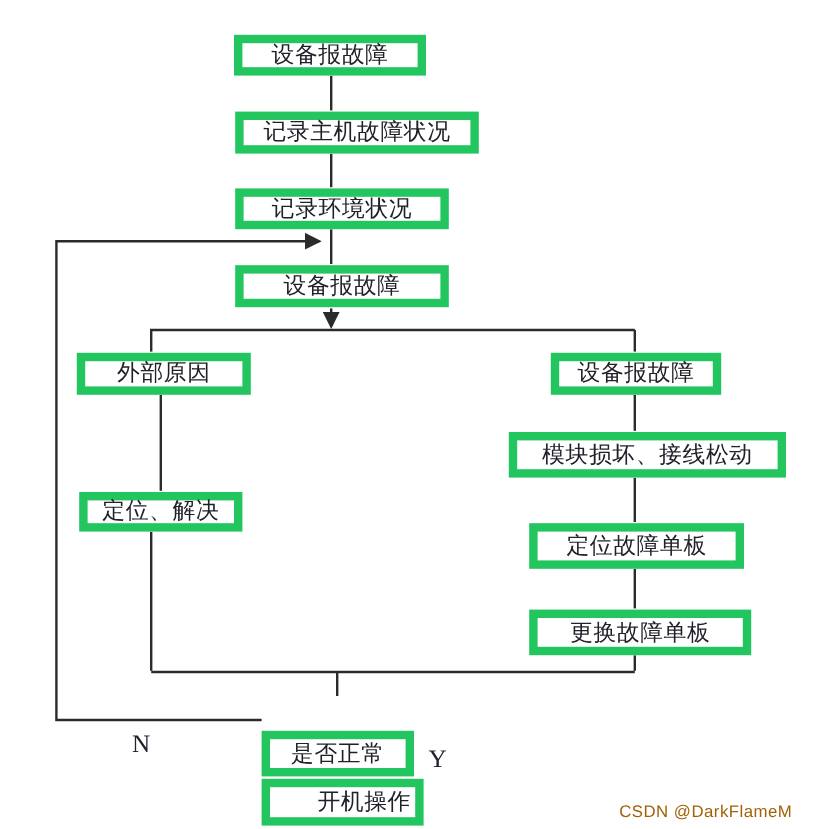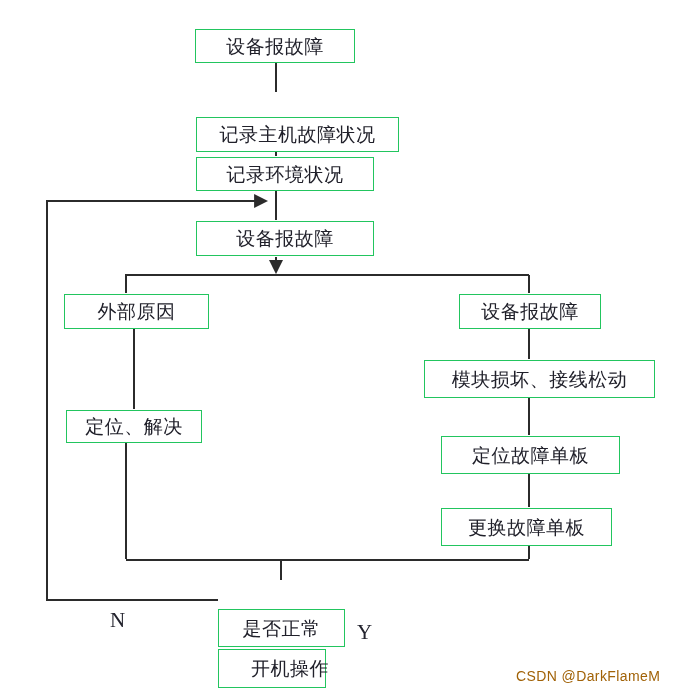--- a/index.html
+++ b/index.html
@@ -21,21 +21,21 @@
     position: absolute;
     left: 0;
     top: 0;
     width: 683px;
     height: 691px;
     pointer-events: none;
   }
   .node {
     position: absolute;
     box-sizing: border-box;
-    border: 1px solid #22c55e;
+    border: 7px solid #22c55e;
     background: #ffffff;
     display: flex;
     align-items: center;
     justify-content: center;
     color: #20202a;
     font-size: 19px;
     line-height: 1;
     letter-spacing: 0.5px;
     white-space: nowrap;
     z-index: 2;
@@ -93,41 +93,41 @@
 
       <line x1="126" y1="560" x2="529" y2="560"></line>
       <line x1="281" y1="560" x2="281" y2="580"></line>
 
       <line x1="281" y1="619" x2="281" y2="645" marker-end="url(#arrow)"></line>
     </g>
   </svg>
 
   <div class="node" style="left:195px; top:29px; width:160px; height:34px;">设备报故障</div>
 
-  <div class="node" style="left:196px; top:93px; width:203px; height:35px;margin-top:24px;">记录主机故障状况</div>
+  <div class="node" style="left:196px; top:93px; width:203px; height:35px;">记录主机故障状况</div>
 
   <div class="node" style="left:196px; top:157px; width:178px; height:34px;">记录环境状况</div>
 
   <div class="node" style="left:196px; top:221px; width:178px; height:35px;">设备报故障</div>
 
   <div class="node" style="left:64px; top:294px; width:145px; height:35px;">外部原因</div>
 
   <div class="node" style="left:459px; top:294px; width:142px; height:35px;">设备报故障</div>
 
   <div class="node" style="left:424px; top:360px; width:231px; height:38px;">模块损坏、接线松动</div>
 
   <div class="node" style="left:441px; top:436px; width:179px; height:38px;">定位故障单板</div>
 
   <div class="node" style="left:66px; top:410px; width:136px; height:33px;">定位、解决</div>
 
-  <div class="node" style="left:441px; top:508px; width:171px; height:38px;text-align:center;">更换故障单板</div>
+  <div class="node" style="left:441px; top:508px; width:185px; height:38px;text-align:center;">更换故障单板</div>
 
   <div class="node" style="left:218px; top:581px; width:127px; height:38px;margin-top:28px;">是否正常</div>
 
-  <div class="node" style="left:218px; top:649px; width:108px; height:39px;padding-left:36px;">开机操作</div>
+  <div class="node" style="left:218px; top:649px; width:135px; height:39px;padding-left:36px;">开机操作</div>
 
   <div class="edge-label" style="left:110px; top:608px;">N</div>
 
   <div class="edge-label" style="left:357px; top:620px;">Y</div>
 
   <div class="watermark" style="left:516px; top:668px;">CSDN @DarkFlameM</div>
 
 </div>
 
 </body></html>

